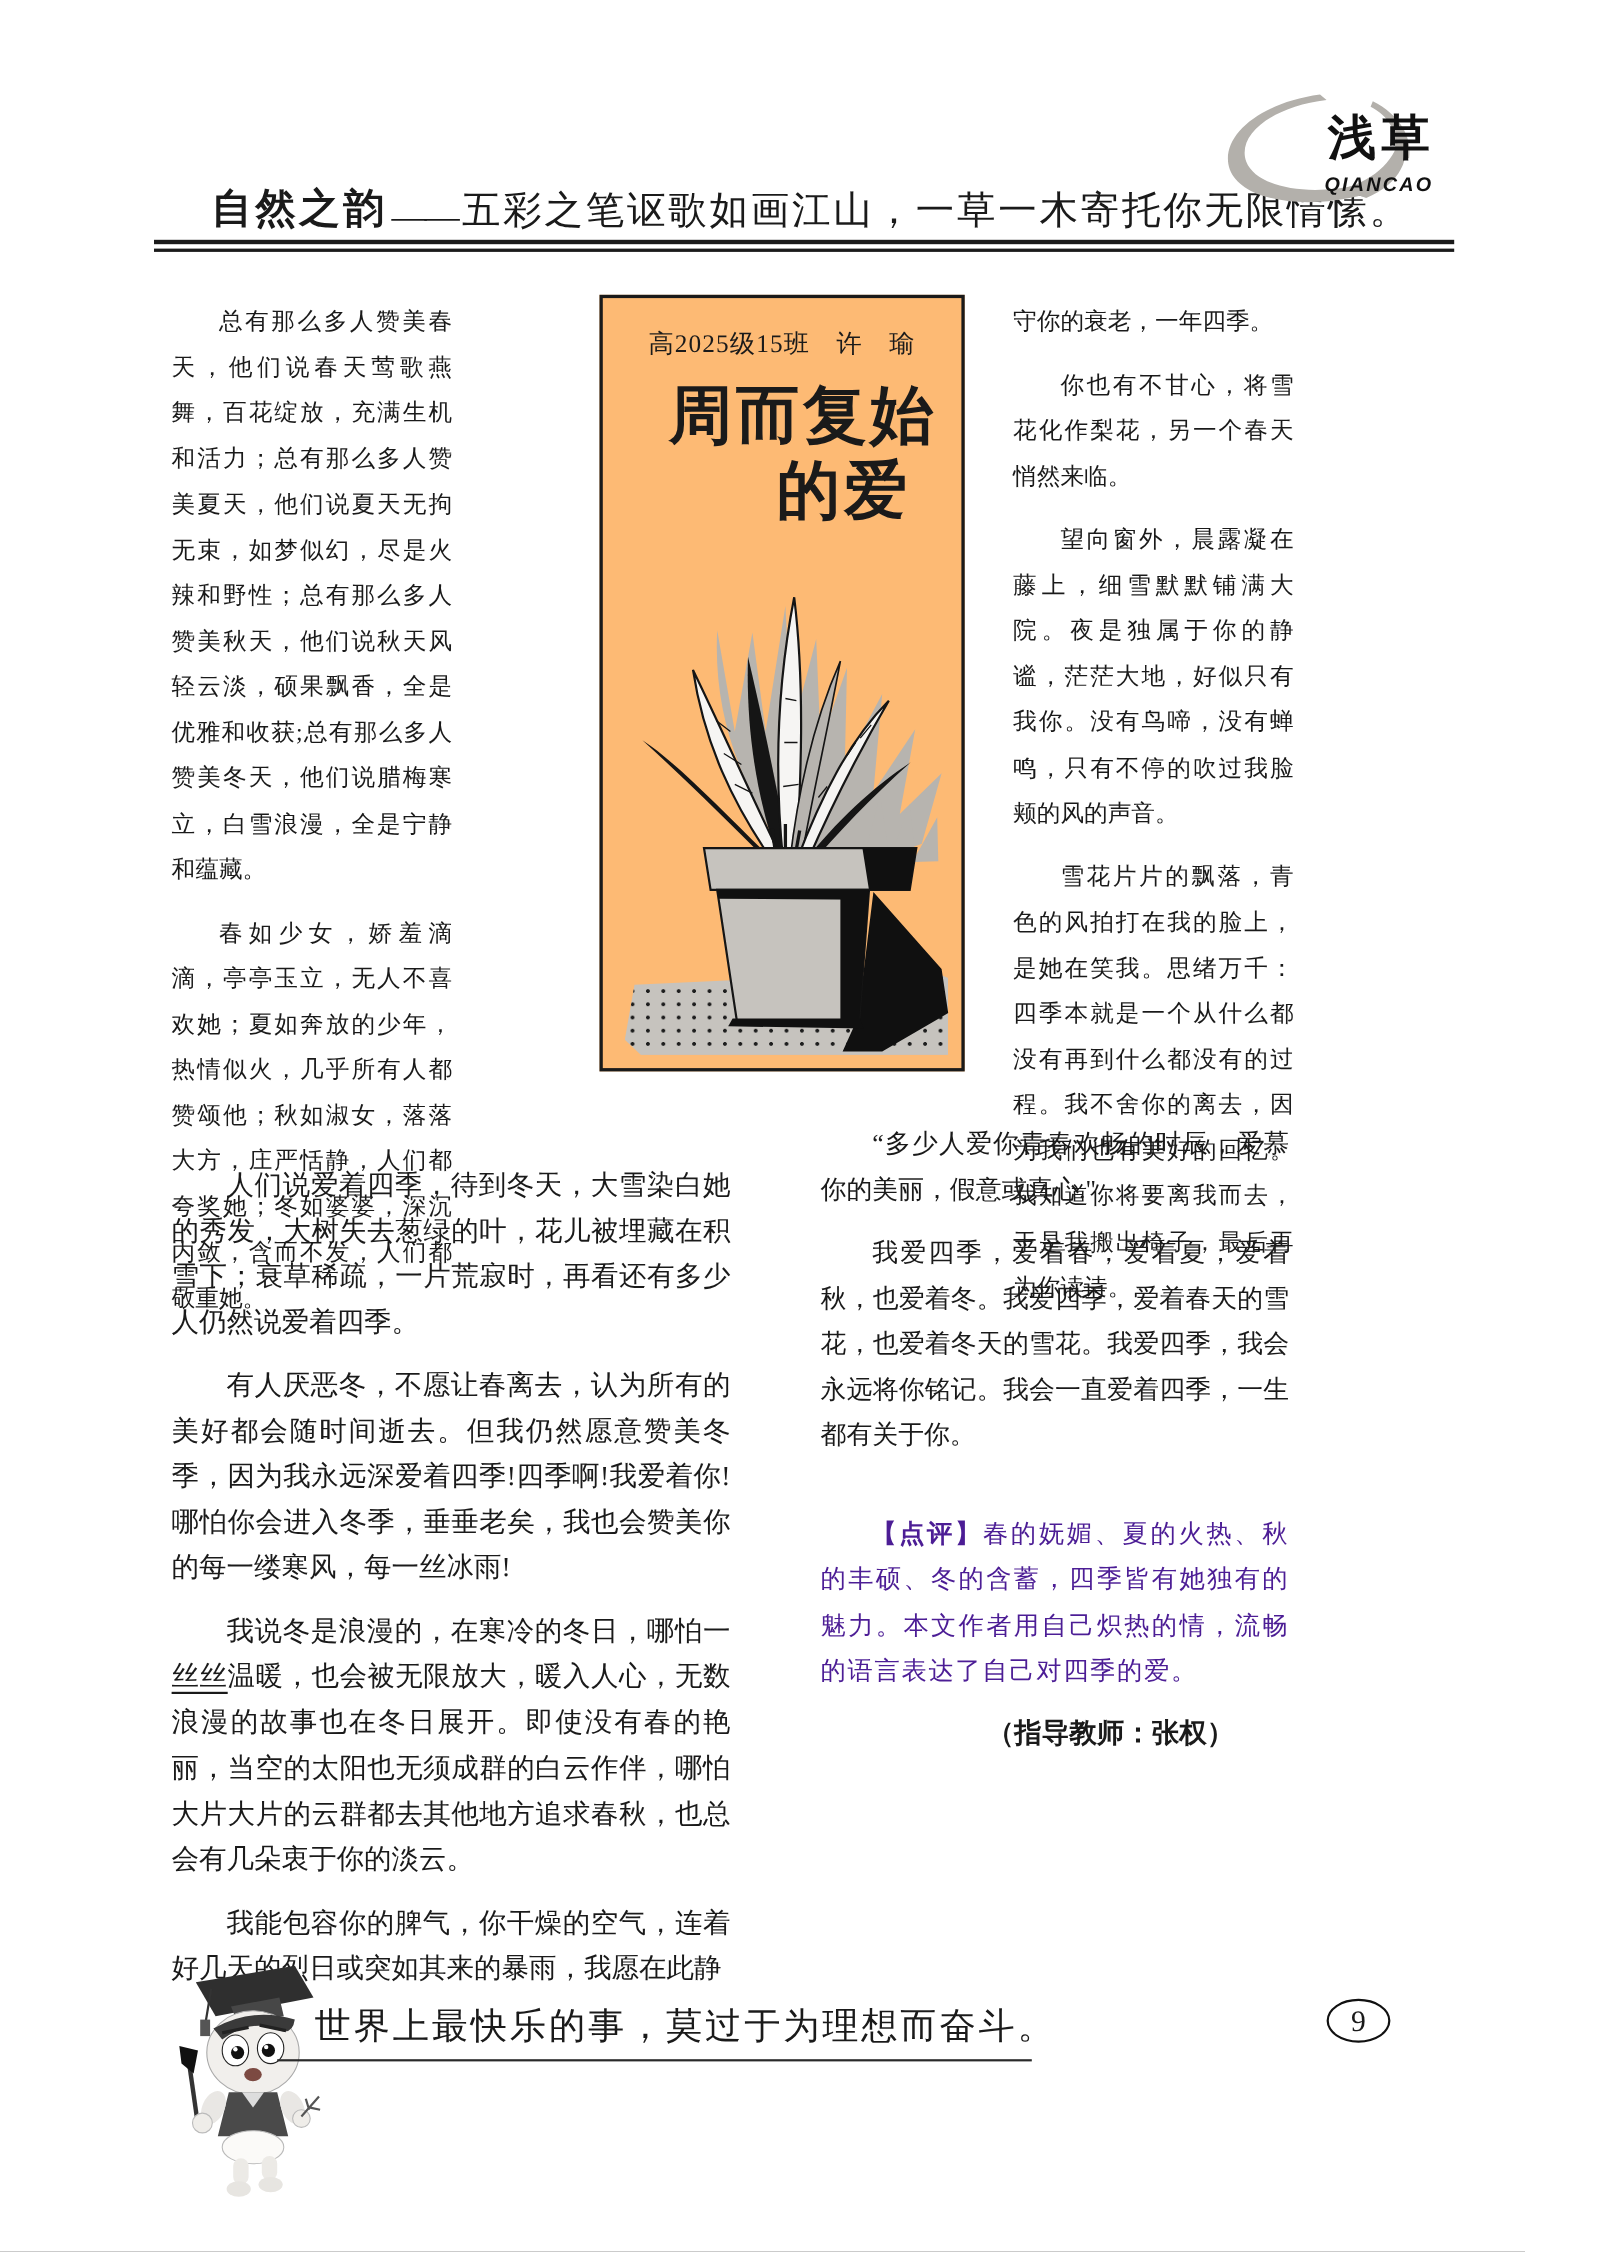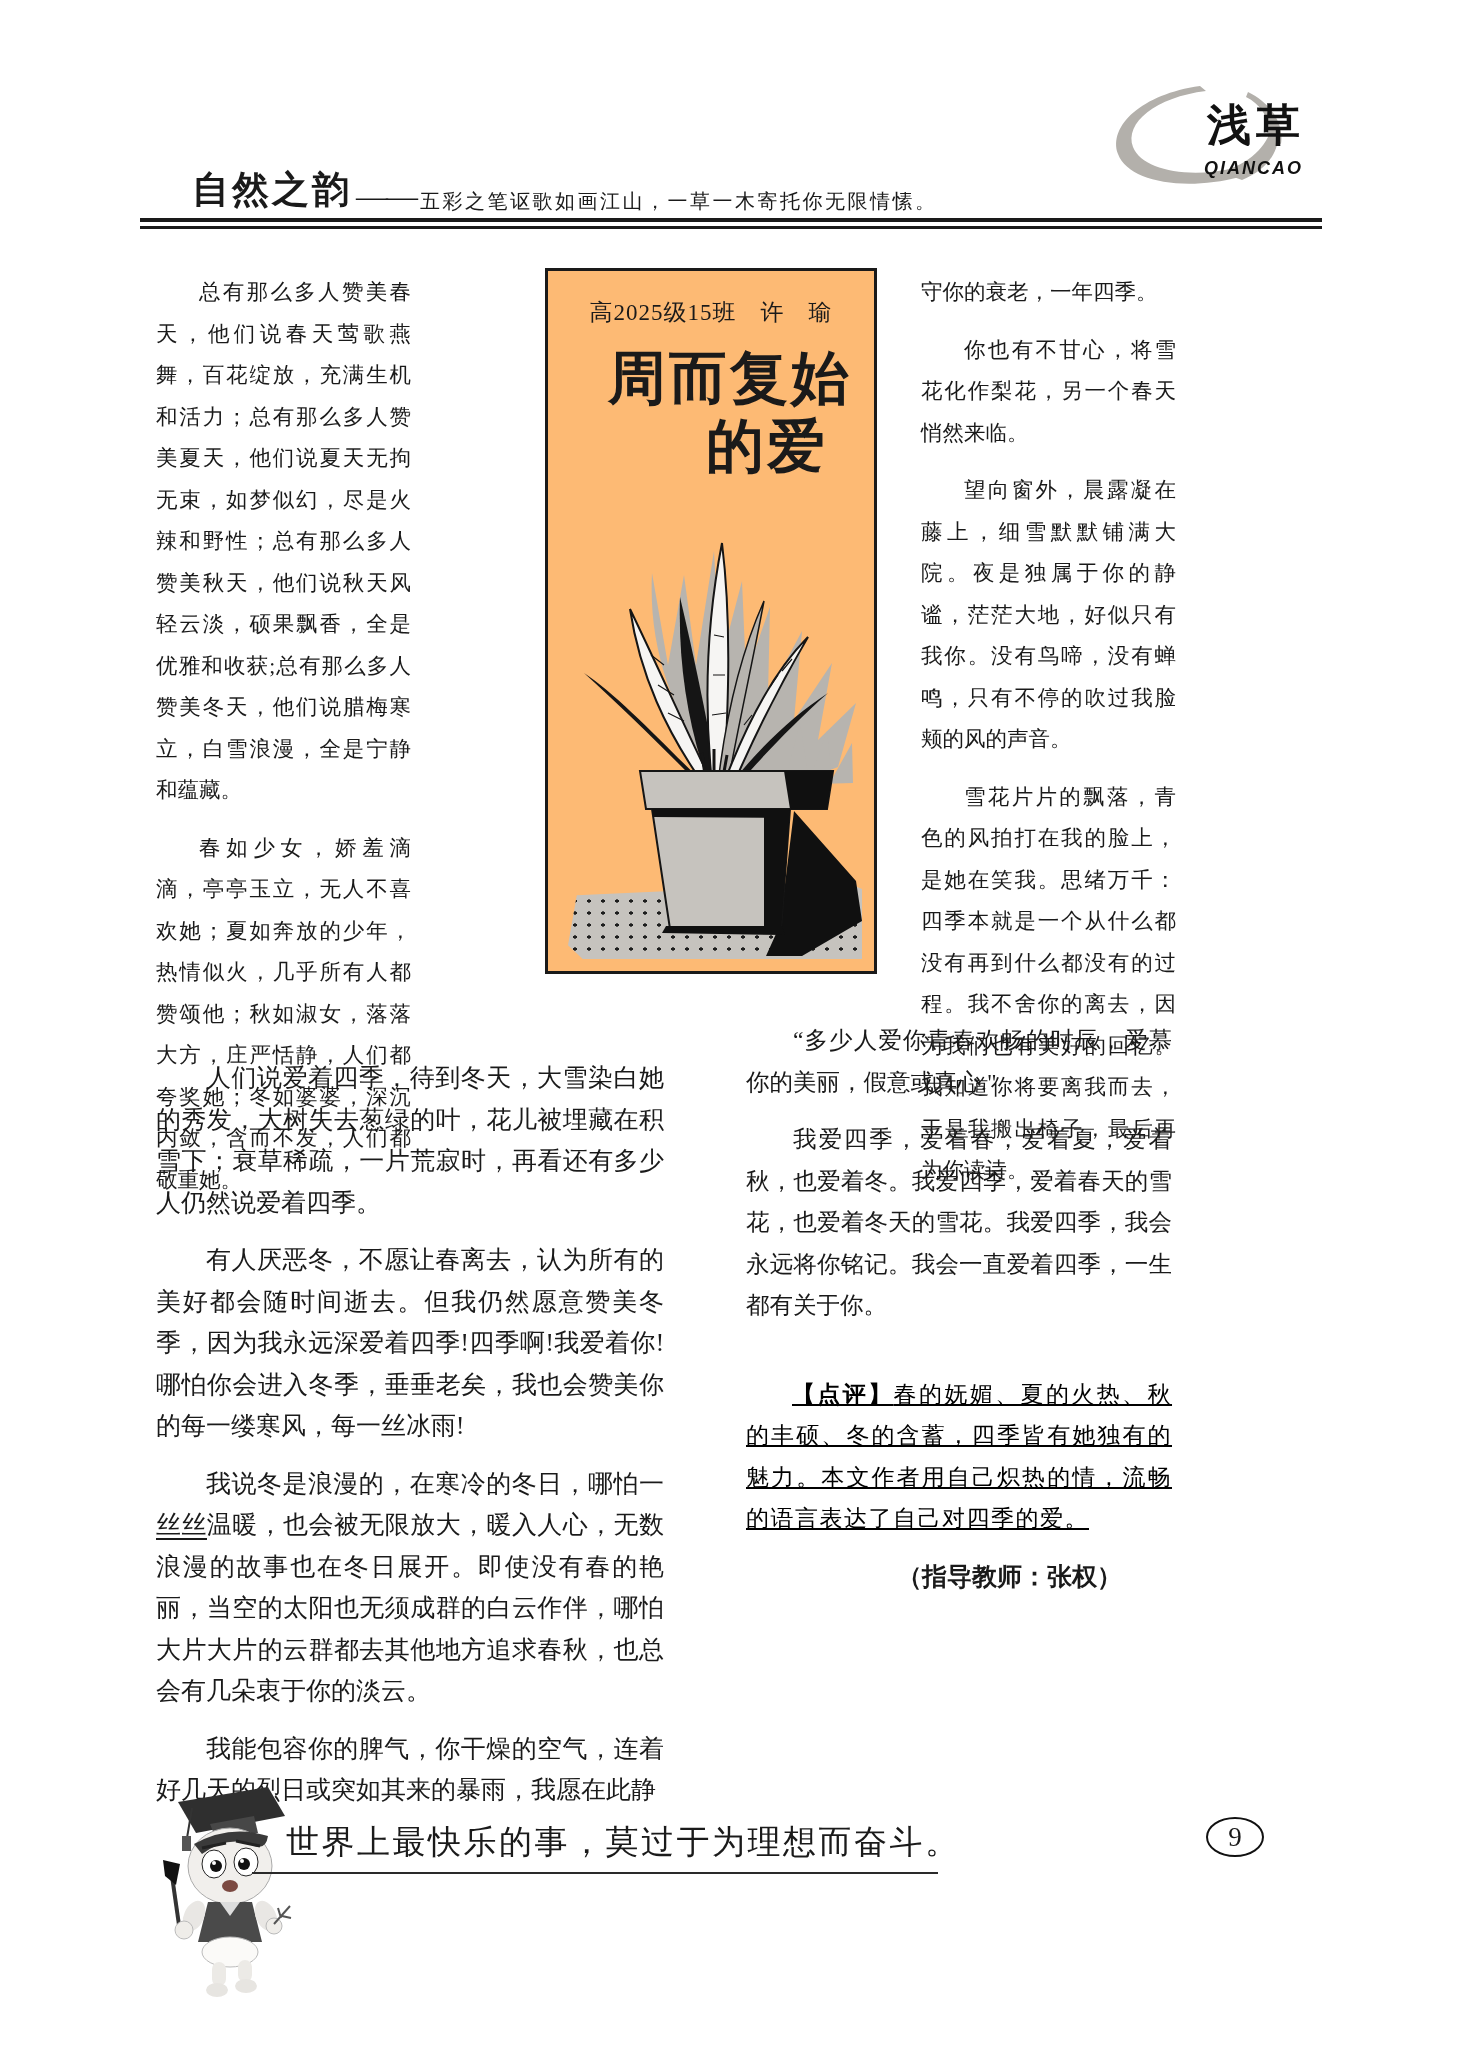--- a/index.html
+++ b/index.html
@@ -3,37 +3,37 @@
 <meta charset="utf-8">
 <style>
   html,body { margin:0; padding:0; background:#888; }
   .page { position:relative; width:1457px; height:2047px; background:#ffffff; margin:0 auto;
           color:#1a1a1a; font-family:"Liberation Serif","DejaVu Serif",serif; overflow:hidden; }
 
   
   .header-row { position:absolute; left:192px; top:165px; display:flex; align-items:flex-end; white-space:nowrap; }
   .sec-title { font-family:"Liberation Sans","DejaVu Sans",sans-serif; font-weight:bold; font-size:37px; letter-spacing:3px; }
   .hdr-dash { font-size:32px; letter-spacing:-2px; margin:0 4px; }
-  .tagline { font-size:20px; letter-spacing:2.5px; }
+  .tagline { font-size:35px; letter-spacing:2.5px; }
   .rule { position:absolute; left:140px; width:1182px; background:#1a1a1a; }
   .rule1 { top:218px; height:4px; }
   .rule2 { top:226px; height:3px; }
   .logo { position:absolute; left:1100px; top:80px; width:215px; height:112px; }
 
   
   .col { position:absolute; text-align:justify; text-justify:inter-character; text-align-last:left; }
   .col p { margin:16px; text-indent:2em; }
   .col p.noindent { text-indent:0; }
   .upper { top:256px; width:287px; font-size:21.5px; line-height:41.5px; }
   .colL { left:140px; }
   .colR { left:905px; }
   .lowerL { left:140px; top:1041px; width:540px; font-size:25px; line-height:41.5px; }
   .lowerR { left:730px; top:1004px; width:458px; font-size:23.5px; line-height:41.5px; }
   .u { border-bottom:2px solid #1a1a1a; }
-  .comment { margin-top:47px !important; font-size:23px; letter-spacing:1.5px; color:#000000;text-decoration:underline; }
+  .comment { margin-top:47px !important; font-size:23px; letter-spacing:1.5px; color:#4c1d95; }
   .comment .lbl { font-weight:bold; }
   .teacher { text-indent:0 !important; text-align:right; text-align-last:right; padding-right:50px;
              font-family:Liberation Sans, sans-serif; font-weight:bold; font-size:25px; }
 
   
   .title-box { position:absolute; left:545px; top:268px; width:332px; height:706px; box-sizing:border-box;
                border:3px solid #1a1a1a; background:#fdba74; }
   .byline { margin-top:26px; text-align:center; font-size:23px; letter-spacing:1px; }
   .t1 { margin-top:16px; text-align:center; padding-left:38px;
         font-family:"Liberation Sans","DejaVu Sans",sans-serif; font-weight:bold; font-size:58px; line-height:1.18; letter-spacing:3px; }

